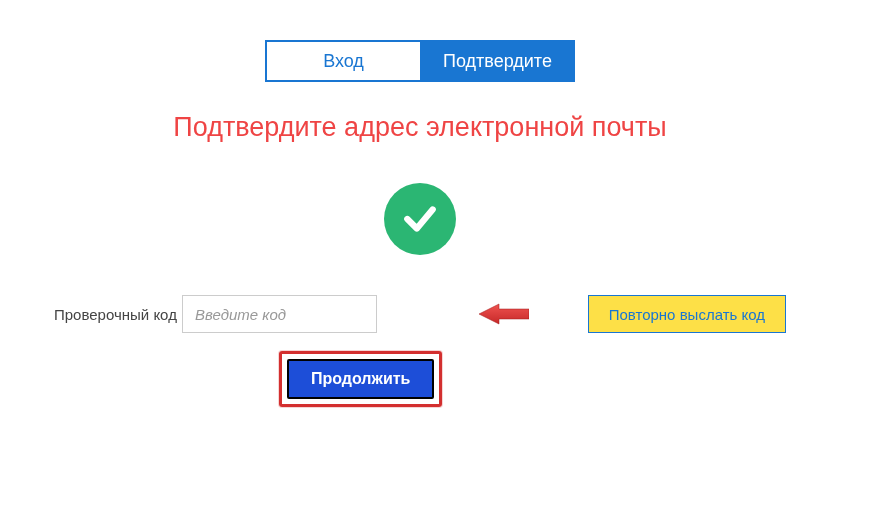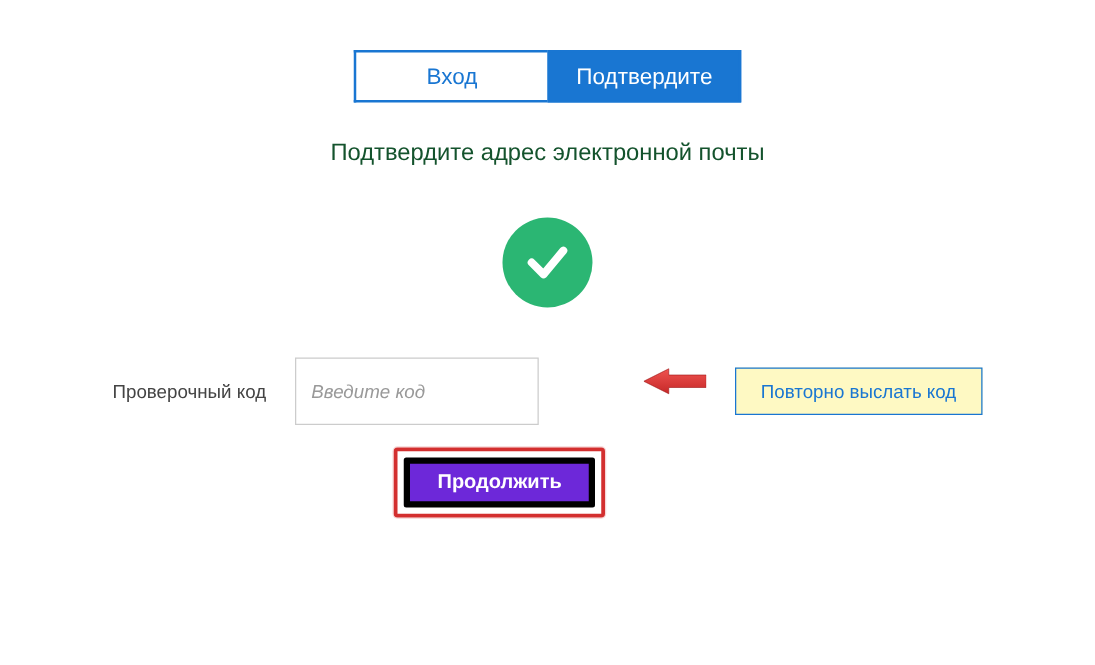--- a/index.html
+++ b/index.html
@@ -5,21 +5,21 @@
     * { box-sizing: border-box; margin: 0; padding: 0; }
     body {
       width: 876px;
       height: 532px;
       font-family: Arial, Helvetica, sans-serif;
       background: #fff;
       color: #333;
       position: relative;
     }
     .container {
-      padding: 40px 90px 20px 90px;
+      padding: 40px 90px 20px 54px;
     }
     .tabs {
       display: flex;
       justify-content: center;
       margin-bottom: 30px;
     }
     .tab {
       width: 155px;
       height: 42px;
       display: flex;
@@ -33,23 +33,23 @@
       background: #fff;
       color: #1976d2;
       border-right: none;
     }
     .tab-register {
       background: #1976d2;
       color: #fff;
     }
     .heading {
       text-align: center;
-      font-size: 19px;
+      font-size: 27px;
       font-weight: 400;
-      color: #14532d;
+      color: #ef4444;
       margin-bottom: 40px;
     }
     .success-icon-wrap {
       display: flex;
       justify-content: center;
       margin-bottom: 40px;
     }
     .success-circle {
       width: 72px;
       height: 72px;
@@ -68,49 +68,48 @@
       line-height: 1.5;
       color: #555;
       margin-bottom: 30px;
     }
     .message .email {
       color: #1976d2;
     }
     .form-row {
       display: flex;
       align-items: center;
-      gap: 18px;
       margin-bottom: 18px;
       position: relative;
     }
     .field-label {
       width: 128px;
       text-align: left;
       font-size: 15px;
       color: #444;
       flex-shrink: 0;
     }
     .code-input {
       width: 195px;
-      height: 54px;
+      height: 38px;
       border: 1px solid #ccc;
       padding: 0 12px;
       font-size: 15px;
       font-style: italic;
       color: #999;
     }
     .code-input::placeholder {
       color: #999;
       font-style: italic;
     }
     .resend-btn {
       height: 38px;
       padding: 0 20px;
       border: 1px solid #1976d2;
-      background: #fef9c3;
+      background: #fde047;
       color: #1976d2;
       font-size: 15px;
       cursor: pointer;
       display: flex;
       align-items: center;
       margin-left: auto;
     }
     .arrow-annotation {
       position: absolute;
       left: 425px;
@@ -122,23 +121,23 @@
       justify-content: flex-start;
       padding-left: 225px;
     }
     .continue-highlight {
       border: 3px solid #d32f2f;
       padding: 5px;
       border-radius: 3px;
       box-shadow: 0 0 0 1px rgba(211,47,47,0.2);
     }
     .continue-btn {
-      background: #6d28d9;
+      background: #1d4ed8;
       color: #fff;
-      border: 5px solid #000000;
+      border: 2px solid #000000;
       height: 40px;
       padding: 0 22px;
       font-size: 16px;
       font-weight: bold;
       cursor: pointer;
       display: flex;
       align-items: center;
       border-radius: 2px;
     }
   </style>

